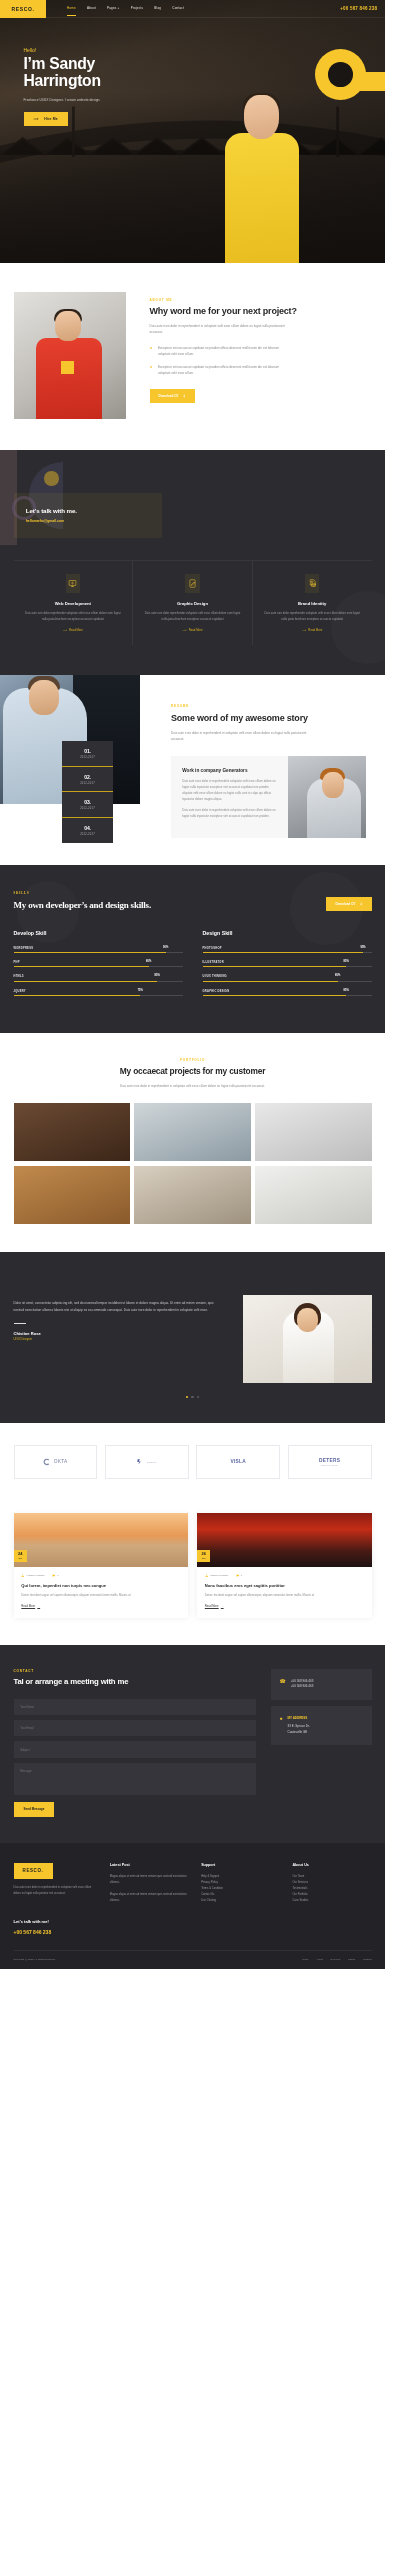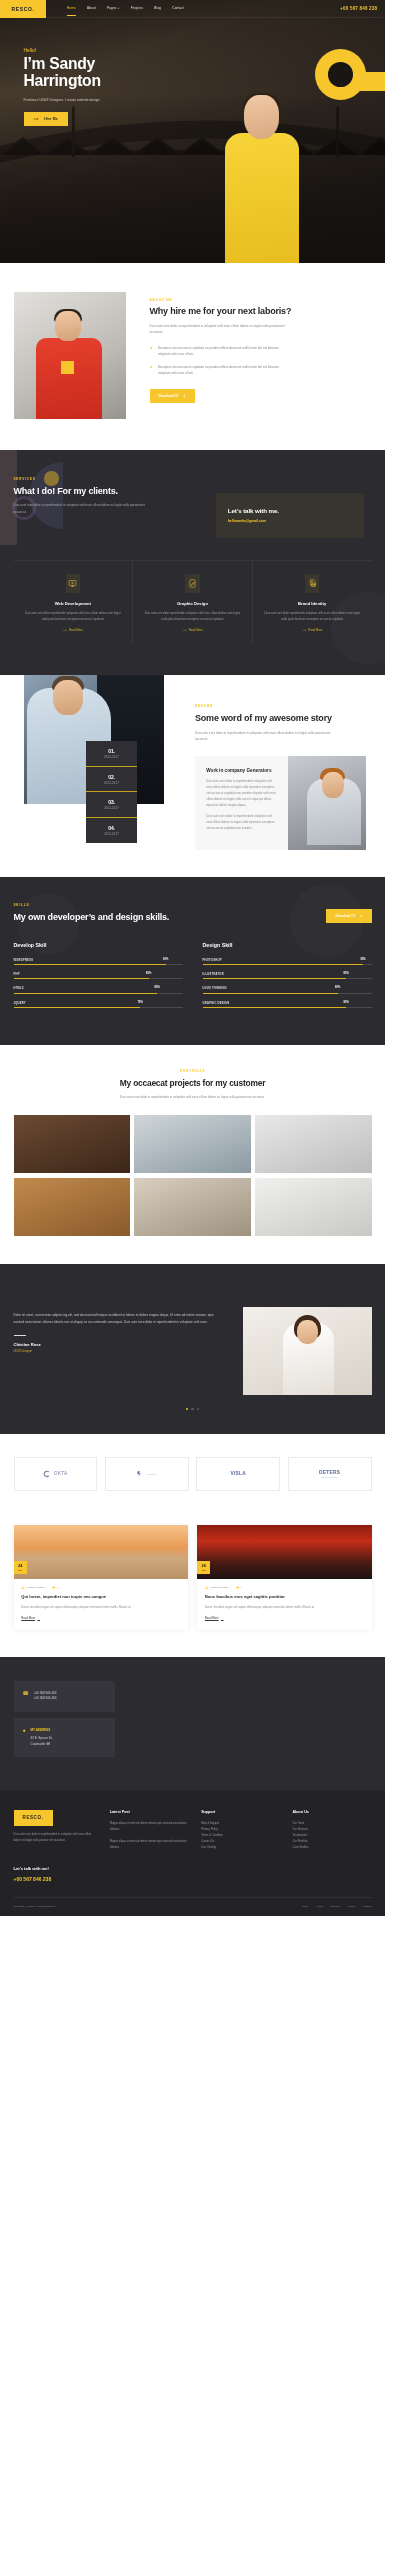--- a/index.html
+++ b/index.html
@@ -146,21 +146,21 @@
   .svc-card:last-child { border-right:none; }
   .svc-icon {
     width:14.5px; height:19px; margin:0 auto 7.8px; background:rgba(246,198,44,.08);
     display:flex; align-items:center; justify-content:center;
   }
   .svc-name { color:#fff; font-size:4.2px; font-weight:bold; margin-bottom:5px; }
   .svc-desc { color:#9c9ca1; font-size:2.8px; line-height:2.0; }
   .read-more { display:inline-flex; align-items:center; gap:2.2px; color:#d9b11e; font-size:2.8px; margin-top:5.6px; text-decoration:none; }
 
   
-  .resume { background:#fff; display:flex;margin-left:24px; }
+  .resume { background:#fff; display:flex; }
   .resume-left { width:162px; flex:none; position:relative; }
   .rl-img {
     width:140px; height:129px;
     background:linear-gradient(150deg,#8fa3b6 0%,#5d6f80 40%,#2a3038 100%);
     position:relative; overflow:hidden;
   }
   .rl-chart { position:absolute; right:0; top:0; width:67px; height:129px; background:linear-gradient(180deg,#1a1f26,#0d1116); }
   .rl-person { position:absolute; left:3.4px; top:12.3px; width:84px; height:116px; background:linear-gradient(170deg,#d6e2ec,#a9bbca); border-radius:22.4px 31px 0 0; }
   .rl-face { position:absolute; left:29px; top:4.5px; width:30px; height:35px; background:linear-gradient(170deg,#edc6a2,#cf9f74); border-radius:44%; }
   .rl-hair { position:absolute; left:28px; top:1.1px; width:32px; height:13.4px; background:#5a4330; border-radius:17px 17px 3.4px 3.4px; }
@@ -177,21 +177,21 @@
   .exp-img { width:78px; flex:none; background:linear-gradient(160deg,#c9ccd0,#7d8287); position:relative; overflow:hidden; }
   .ei-person { position:absolute; left:19px; top:22.4px; width:54px; height:67px; background:linear-gradient(170deg,#dfe3e7,#b4bac0); border-radius:19px 19px 0 0; }
   .ei-face { position:absolute; left:34px; top:15.7px; width:22.4px; height:26px; background:linear-gradient(170deg,#f0cba8,#d3a176); border-radius:44%; }
   .ei-hair { position:absolute; left:32px; top:12.3px; width:24.6px; height:11.2px; background:#b5661f; border-radius:13.4px 13.4px 3.4px 3.4px; }
 
   
   .skills { background:#2b2b30; padding:26px 0 31px; position:relative; overflow:hidden; }
   .sk-deco1 { position:absolute; left:17px; top:15.7px; width:62px; height:62px; border-radius:50%; background:rgba(255,255,255,.02); }
   .sk-deco2 { position:absolute; right:22.4px; top:6.7px; width:73px; height:73px; border-radius:50%; background:rgba(255,255,255,.022); }
   .sk-head { display:flex; align-items:flex-start; }
-  .sk-head-left { flex:1; }
+  .sk-head-left { flex:1;font-family:Liberation Serif, serif; }
   .sk-cols { display:flex; gap:20px; margin-top:19px; }
   .sk-col { flex:1; }
   .sk-col-title { color:#fff; font-size:5.3px; font-weight:bold; margin-bottom:9px; }
   .sk-row { margin-bottom:6.2px; }
   .sk-row-top { display:flex; align-items:flex-end; position:relative; height:5px; }
   .sk-label { color:#e4e4e6; font-size:2.6px; font-weight:bold; letter-spacing:0.3px; }
   .sk-pct { position:absolute; color:#fff; font-size:2.6px; font-weight:bold; transform:translateX(-50%); bottom:1.1px; }
   .sk-bar { height:0.9px; background:#4a4a50; position:relative; margin-top:2.2px; }
   .sk-fill { position:absolute; left:0; top:0; height:100%; background:#d9b11e; }
 
@@ -352,21 +352,21 @@
           <div class="ap-img">
             <div class="ap-wall"></div>
             <div class="ap-shirt"></div>
             <div class="ap-logo"></div>
             <div class="ap-hair"></div>
             <div class="ap-head"></div>
           </div>
         </div>
         <div class="about-right">
           <div class="eyebrow">ABOUT ME</div>
-          <h2 class="h2">Why hire me for your next laboris?</h2>
+          <h2 class="h2">Why word me for your next project?</h2>
           <p class="lead">Duis aute irure dolor in reprehenderit in voluptate velit esse cillum dolore eu fugiat nulla pariatursint occaecat.</p>
           <div class="feat-list">
             <div class="feat">
               <span class="feat-dot"></span>
               <span class="feat-text">Excepteur sint occaecat cupidatat no proiden officia deserunt mollit anim ide est laborum voluptate velit esse cillum.</span>
             </div>
             <div class="feat">
               <span class="feat-dot"></span>
               <span class="feat-text">Excepteur sint occaecat cupidatat no proiden officia deserunt mollit anim ide est laborum voluptate velit esse cillum.</span>
             </div>
@@ -381,25 +381,20 @@
   </section>
 
   <section class="services">
     <div class="deco-a"></div>
     <div class="deco-b"></div>
     <div class="deco-c"></div>
     <div class="deco-d"></div>
     <div class="deco-e"></div>
     <div class="container">
       <div class="svc-top">
-        <div class="svc-left">
-          <div class="eyebrow">SERVICES</div>
-          <h2 class="h2 light">What I do! For my clients.</h2>
-          <p class="svc-lead">Duis aute irure dolor in reprehendent in voluptate velit esse cillum dolore eu fugiat nulla pariatursint occaecat.</p>
-        </div>
         <div class="talk-card">
           <div class="talk-title">Let’s talk with me.</div>
           <div class="talk-mail">hellomarko@gmail.com</div>
         </div>
       </div>
 
       <div class="svc-cards">
         <div class="svc-card">
           <div class="svc-icon">
             <svg width="9" height="9" viewBox="0 0 24 24" fill="none" stroke="#f6c62c" stroke-width="1.4">
@@ -727,20 +722,31 @@
             </div>
           </article>
         </div>
       </div>
     </div>
   </section>
 
   <section class="contact">
     <div class="container">
       <div class="contact-grid">
+        <div class="contact-left">
+          <div class="eyebrow">CONTACT</div>
+          <h2 class="contact-title">Tal or arrange a meeting with me</h2>
+          <form class="form">
+            <input type="text" placeholder="Your Name" style="">
+            <input type="email" placeholder="Your Email" style="">
+            <input type="text" placeholder="Subject" style="">
+            <textarea placeholder="Message" style=""></textarea>
+            <button type="button" class="btn-send">Send Message</button>
+          </form>
+        </div>
         <div class="contact-right">
           <div class="info-card">
             <div class="info-row">
               <span class="info-ico">☎</span>
               <span class="info-txt">
                 <span style="display:block">+00 568 906 463</span>
                 <span style="display:block">+00 568 906 463</span>
               </span>
             </div>
           </div>

